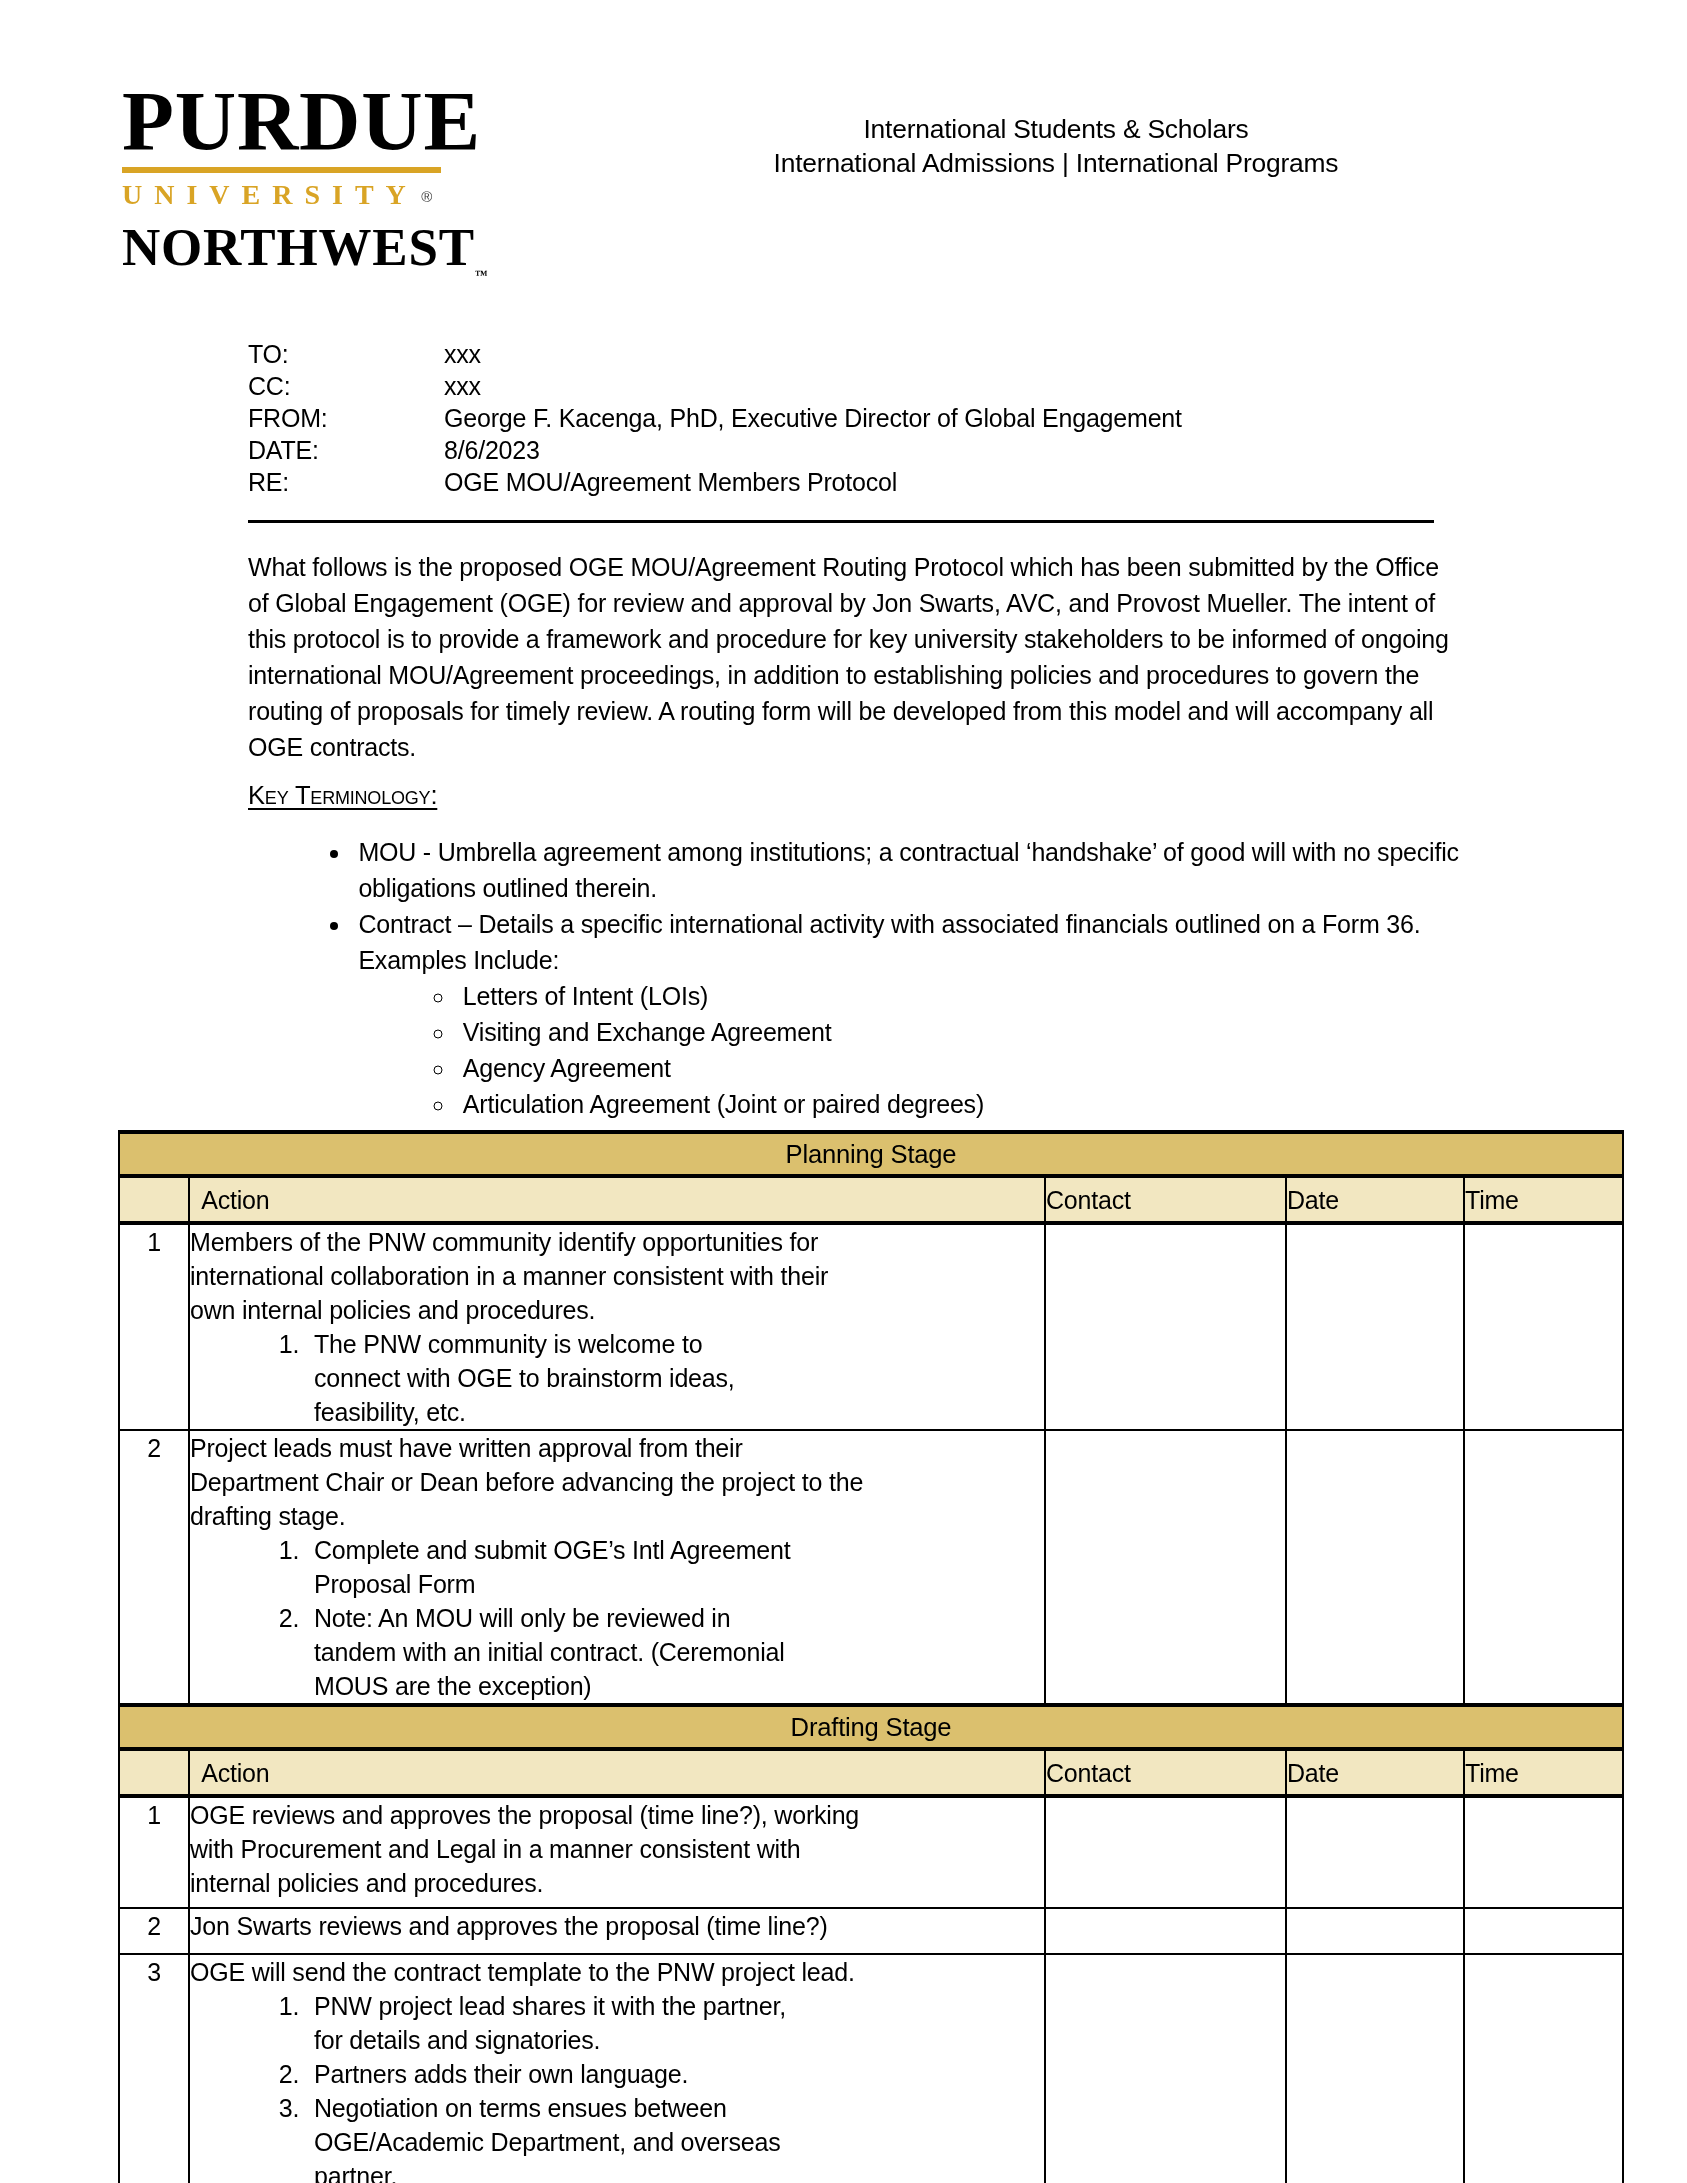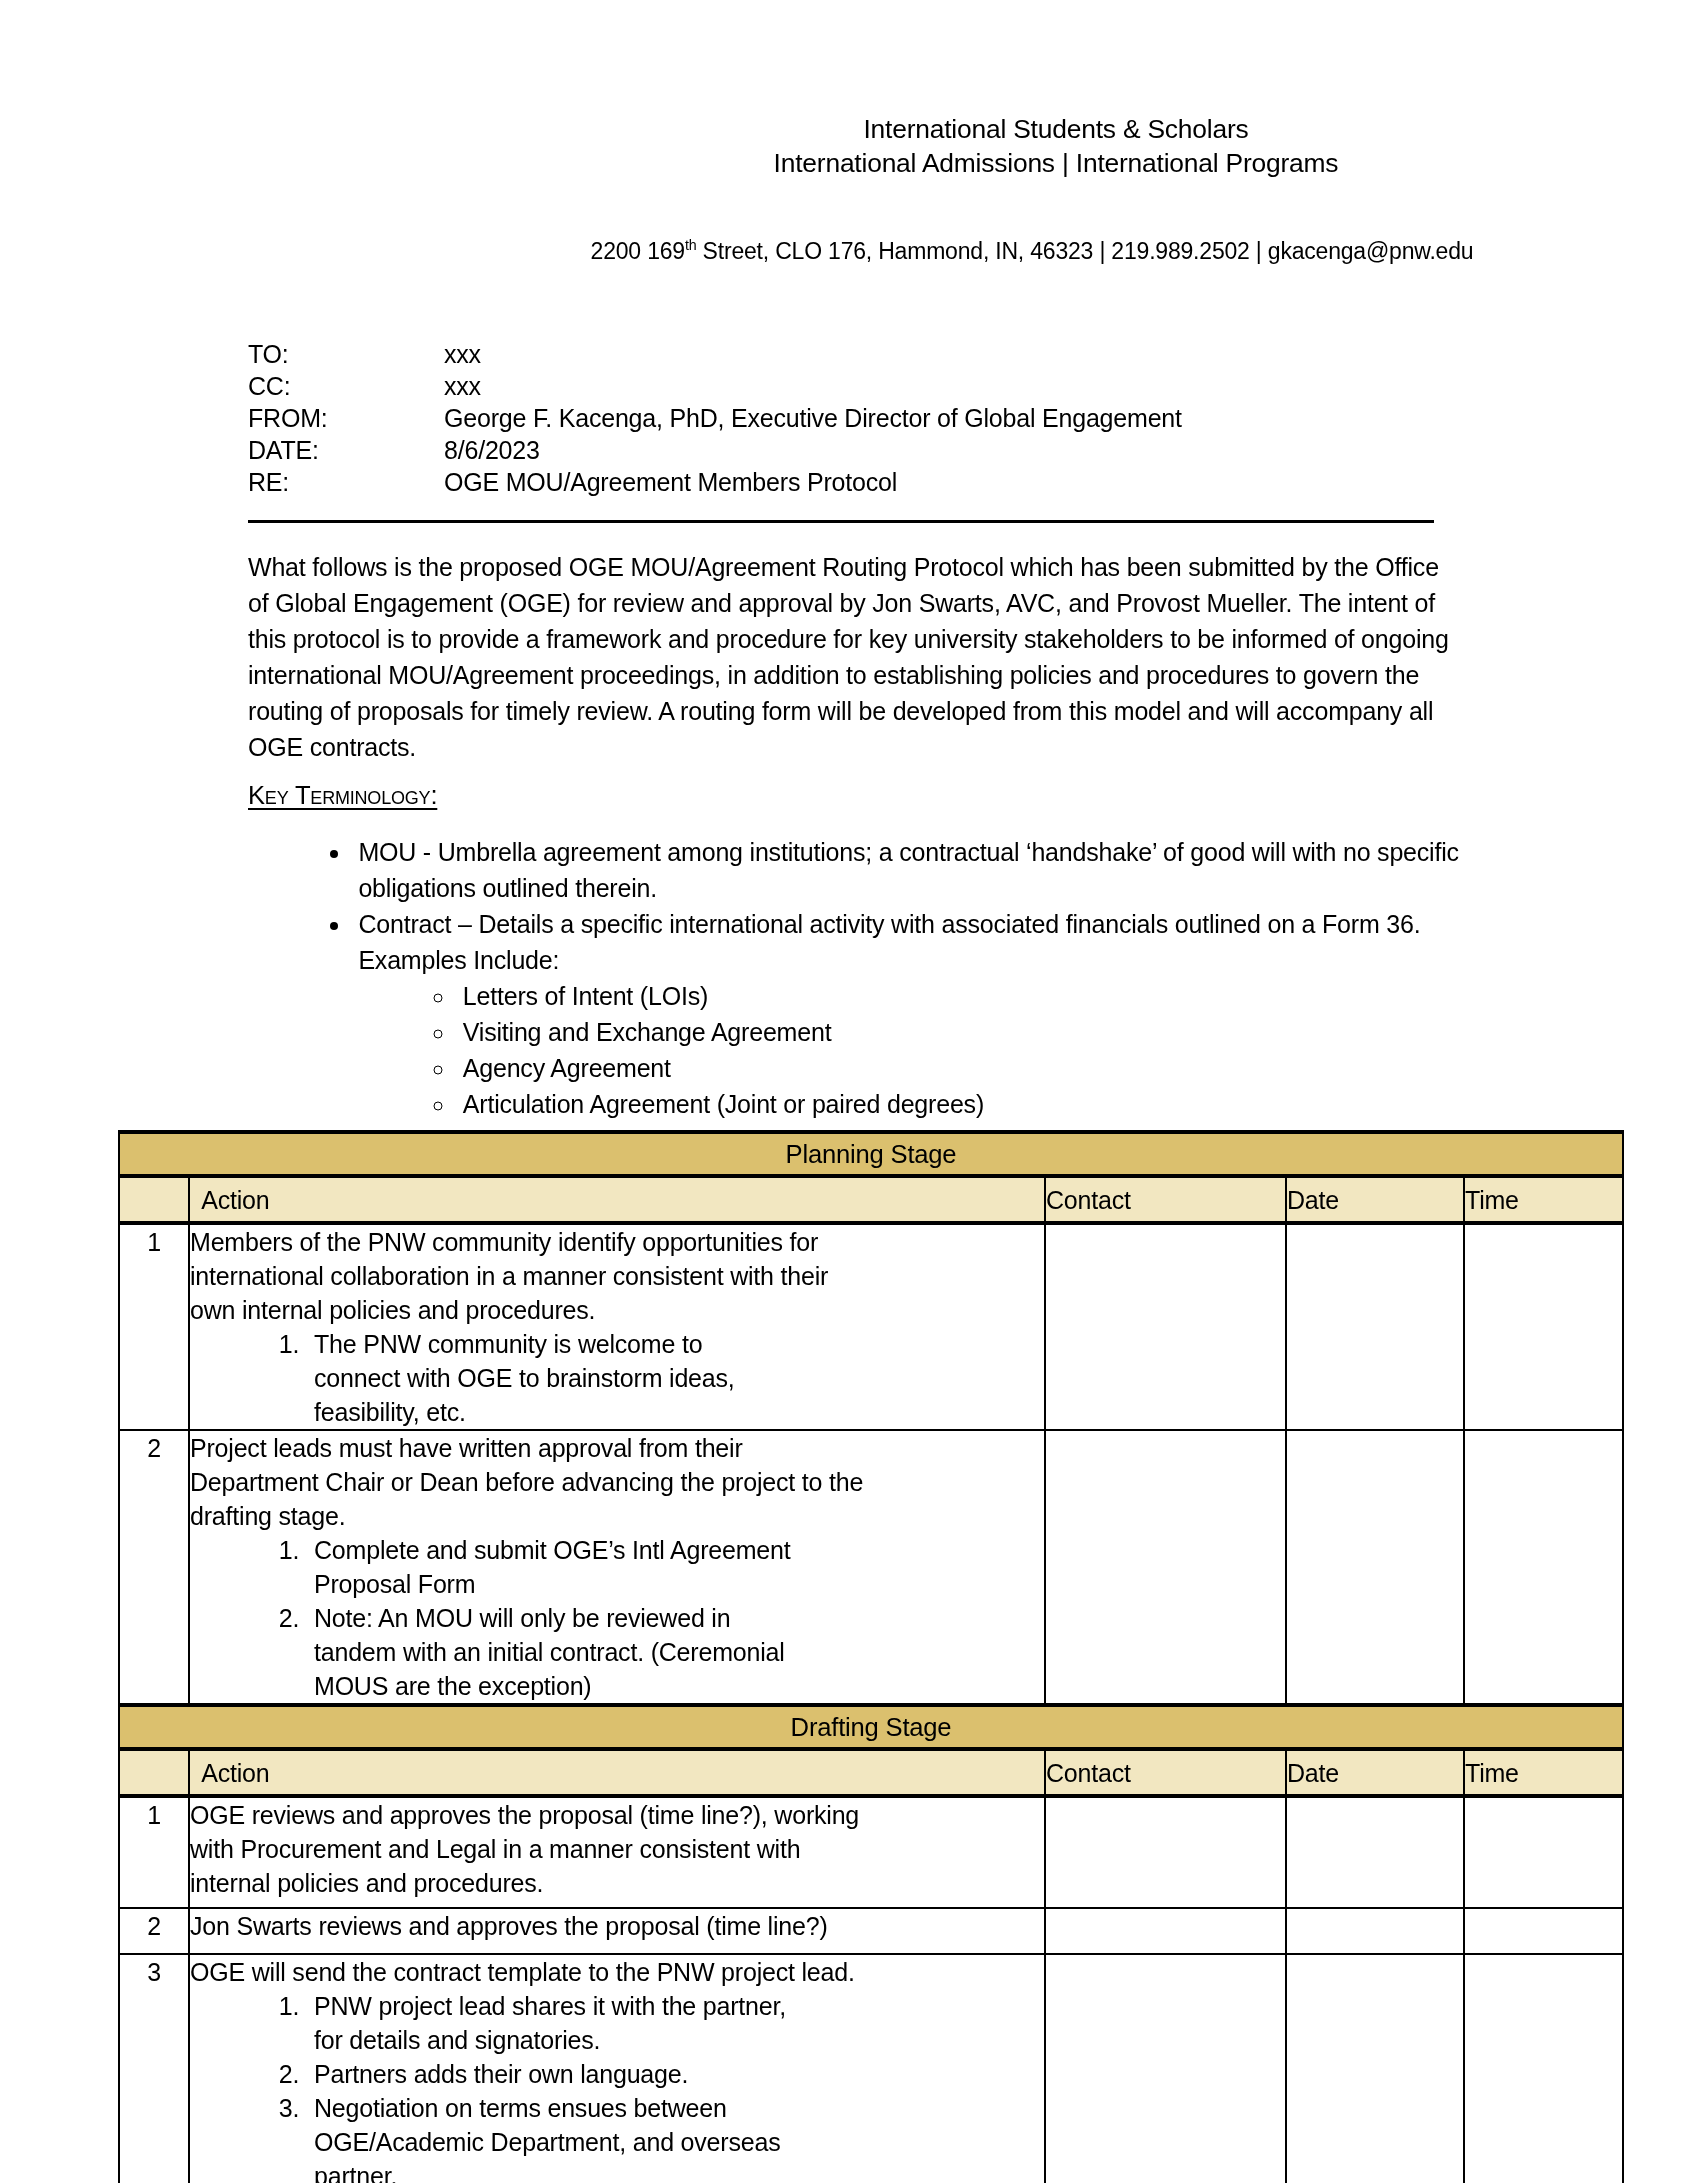--- a/index.html
+++ b/index.html
@@ -86,29 +86,37 @@
   td.cell-action { padding:4px 11.2px 4px 10.4px; }
   .action-text { max-width:680px; }
   ol.steps { margin:0; padding-left:116px; }
   ol.steps li { padding-left:8px; max-width:480px; }
 </style>
 </head>
 <body>
 
 <div class="page">
 
+  <div class="logo">
+    <div class="logo-purdue">PURDUE</div>
+    <div class="logo-bar"></div>
+    <div class="logo-univ-row">
+      <span class="logo-univ">UNIVERSITY</span>
+      <span class="logo-reg">®</span>
+    </div>
+    <div class="logo-northwest">
+      <span>NORTHWEST</span><span class="logo-tm">™</span>
+    </div>
+  </div>
 
   <div class="dept-block">
       <div class="dept-line">International Students &amp; Scholars</div>
       <div class="dept-line">International Admissions | International Programs</div>
     </div>
 
-  <div class="address-line">
-    <span>2200 169</span><sup>th</sup><span> Street, CLO 176, Hammond, IN, 46323 | 219.989.2502 | gkacenga@pnw.edu</span>
-  </div>
 
   <div class="memo">
       <div class="memo-row">
         <div class="memo-label">TO:</div>
         <div class="memo-value">xxx</div>
       </div>
       <div class="memo-row">
         <div class="memo-label">CC:</div>
         <div class="memo-value">xxx</div>
       </div>

